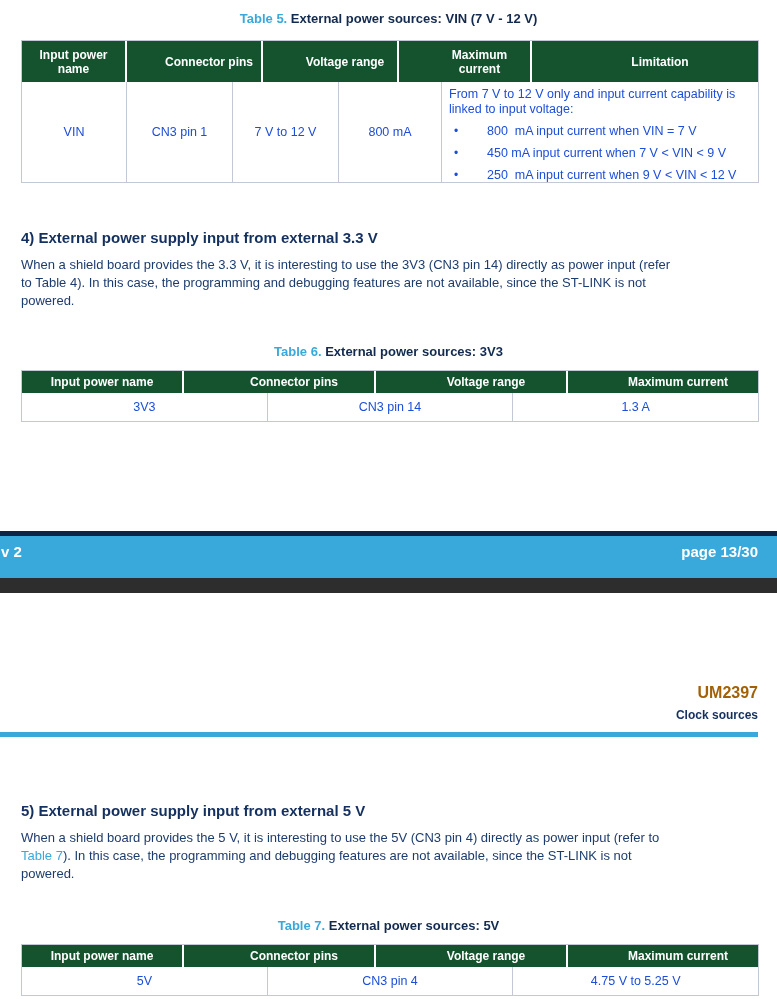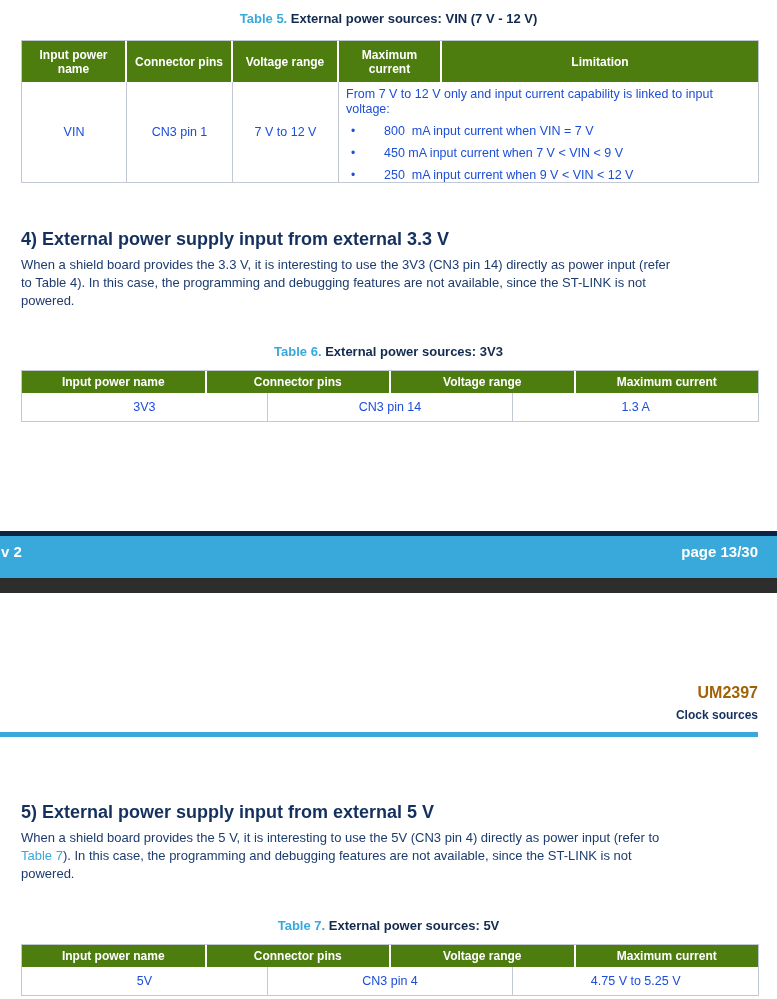--- a/index.html
+++ b/index.html
@@ -9,21 +9,21 @@
   }
   .abs{position:absolute;}
 
   
   .tbl-caption{left:0;width:777px;text-align:center;font-size:13px;font-weight:bold;color:#132a4f;}
   .tbl-caption .cap-label{color:#39a9dc;}
 
   
   .tbl{left:21px;width:738px;box-sizing:border-box;border:1px solid #c2c9d4;background:#fff;}
   .trow{display:flex;width:100%;box-sizing:border-box;}
-  .thead{background:#4d7c0f;color:#ffffff;}
+  .thead{background:#14532d;color:#ffffff;gap:30px;}
   .thead .tcell{border-right:2px solid #ffffff;font-weight:bold;}
   .tcell{box-sizing:border-box;display:flex;align-items:center;justify-content:center;
          text-align:center;font-size:12px;line-height:14px;padding:2px 4px;}
   .tbody .tcell{border-right:1px solid #c2c9d4;color:#1d4ed8;font-size:12.5px;}
   .trow .tcell:last-child{border-right:none;}
 
   
   .t5-c0{width:105px;} .t5-c1{width:106px;} .t5-c2{width:106px;} .t5-c3{width:103px;} .t5-c4{flex:1;}
   .t5-head{height:41px;}
   .t5-body{height:100px;}
@@ -32,21 +32,21 @@
   .bullet-row{display:flex;margin-top:7px;align-items:flex-start;}
   .bullet-dot{width:38px;flex:0 0 38px;padding-left:5px;box-sizing:border-box;font-size:12px;}
   .bullet-text{flex:1;white-space:pre-wrap;}
 
   
   .t4-c{width:184.5px;flex:1;}
   .t4-head{height:22px;}
   .t4-body{height:28px;}
 
   
-  .sec-heading{left:21px;font-size:18px;font-weight:bold;color:#14305e;}
+  .sec-heading{left:21px;font-size:15px;font-weight:bold;color:#14305e;}
   .para{left:21px;width:745px;font-size:13px;line-height:18px;color:#1d3c6e;}
   .para .pline{white-space:nowrap;}
   .doc-link{color:#39a9dc;}
 
   
   .footer-navy-line{left:0;top:531px;width:777px;height:5px;background:#0d2444;}
   .footer-blue-bar{left:0;top:536px;width:777px;height:42px;background:#39a9dc;color:#ffffff;
     font-size:15px;font-weight:bold;}
   .footer-left{position:absolute;left:1px;top:7px;}
   .footer-right{position:absolute;right:19px;top:7px;}
@@ -73,20 +73,21 @@
       <div class="tcell t5-c0">Input power name</div>
       <div class="tcell t5-c1">Connector pins</div>
       <div class="tcell t5-c2">Voltage range</div>
       <div class="tcell t5-c3">Maximum current</div>
       <div class="tcell t5-c4">Limitation</div>
     </div>
     <div class="trow tbody t5-body">
       <div class="tcell t5-c0">VIN</div>
       <div class="tcell t5-c1">CN3 pin 1</div>
       <div class="tcell t5-c2">7 V to 12 V</div>
+      <div class="tcell t5-c3">800 mA</div>
       <div class="tcell t5-c4 limitation-cell">
         <div>From 7 V to 12 V only and input current capability is linked to input voltage:</div>
         <div class="bullet-row">
           <span class="bullet-dot">•</span>
           <span class="bullet-text">800  mA input current when VIN = 7 V</span>
         </div>
         <div class="bullet-row">
           <span class="bullet-dot">•</span>
           <span class="bullet-text">450 mA input current when 7 V &lt; VIN &lt; 9 V</span>
         </div>

